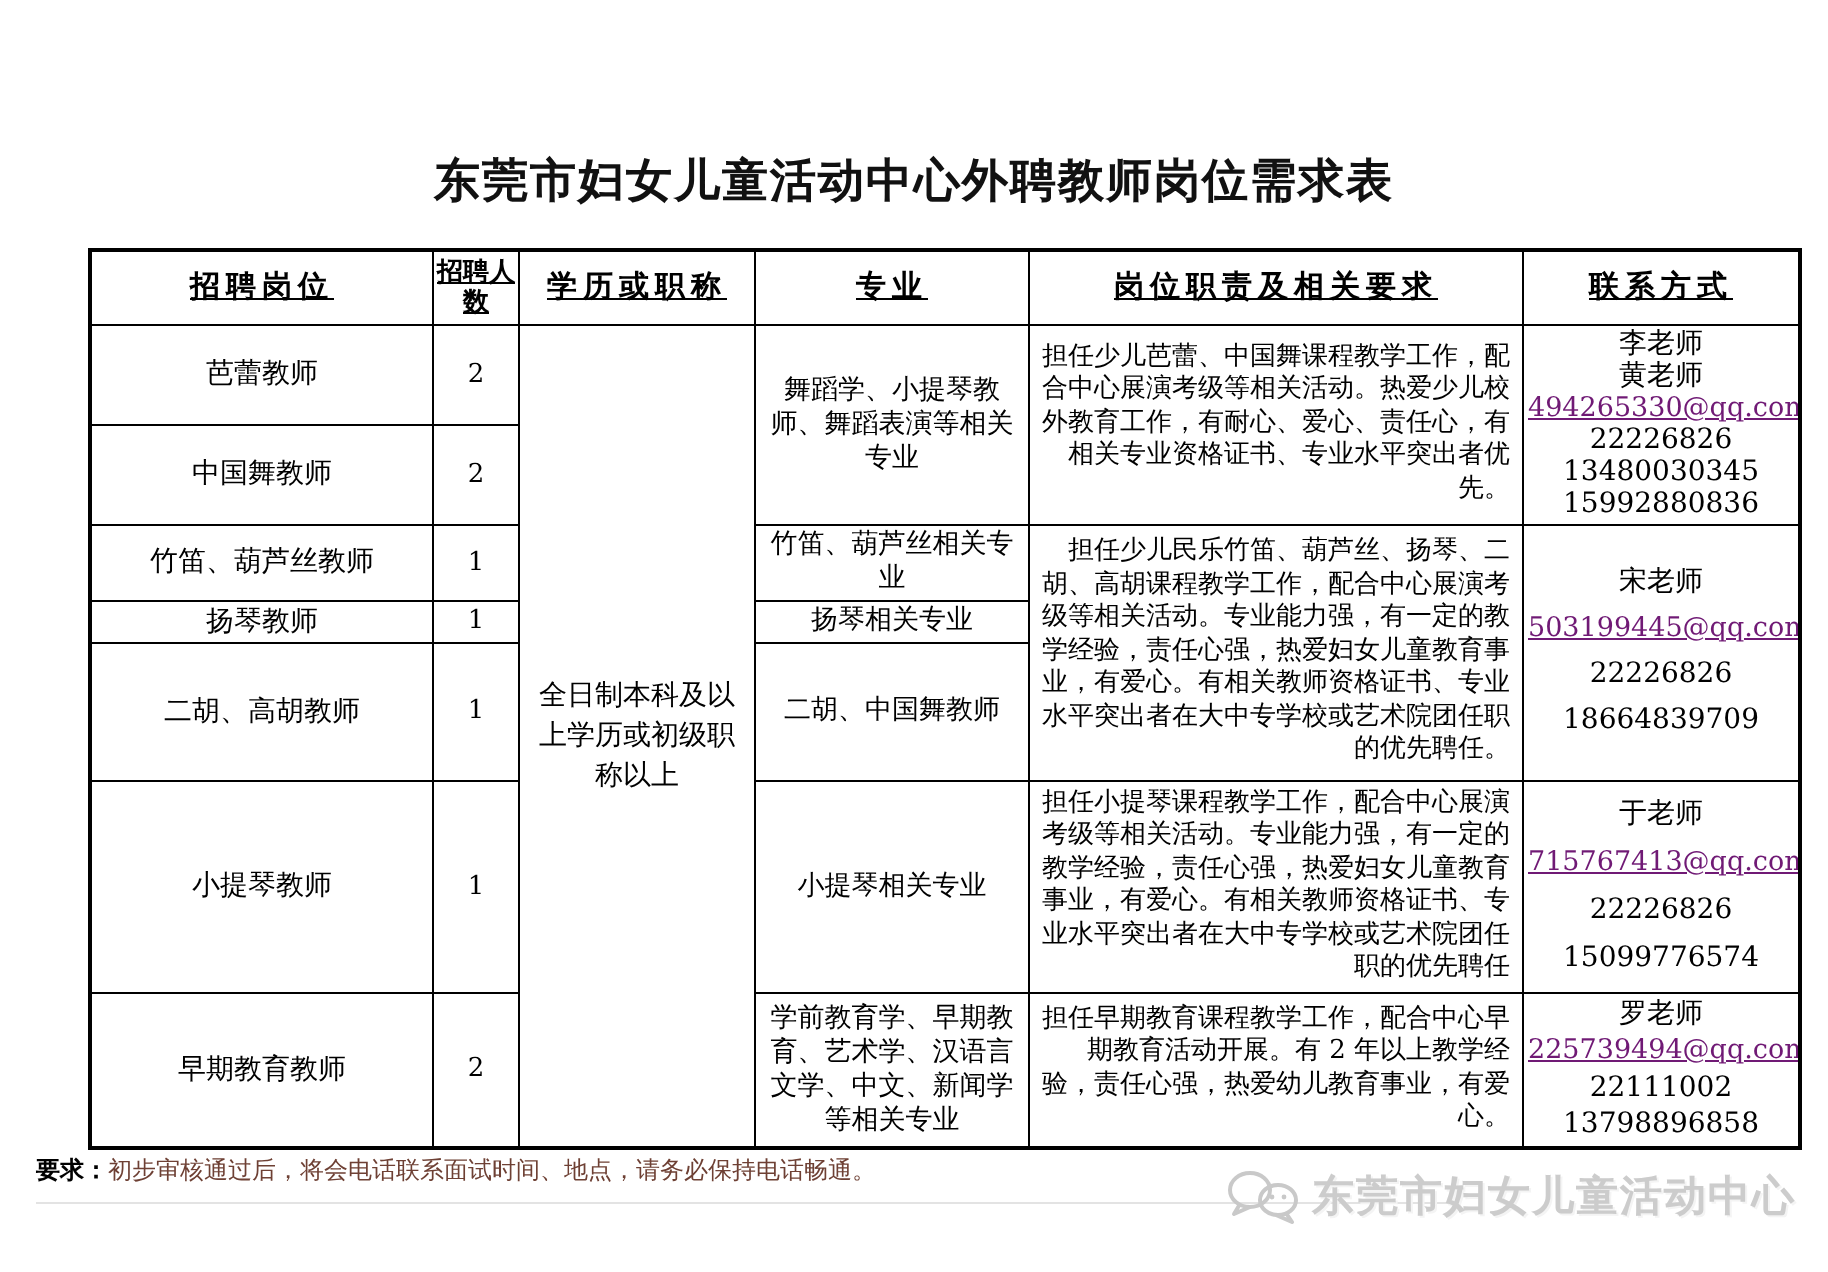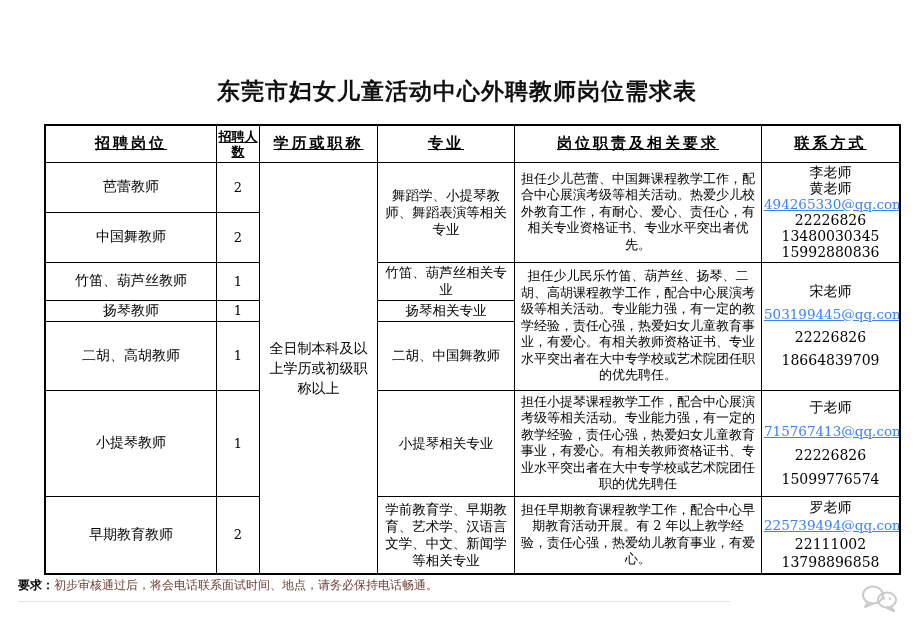--- a/index.html
+++ b/index.html
@@ -34,33 +34,33 @@
   td.count{font-size:13px;text-align:center;vertical-align:middle;}
   td.edu{
     font-size:14px;text-align:center;vertical-align:middle;line-height:20px;
     padding:2px 6px;
   }
   td.major{
     font-size:13.5px;text-align:center;vertical-align:middle;line-height:17px;
     padding:1px 4px;
   }
   td.duty{
-    font-size:13px;text-align:center;vertical-align:middle;line-height:16.5px;
+    font-size:13px;text-align:right;vertical-align:middle;line-height:16.5px;
     padding:3px 6px;
   }
   td.contact{
     font-size:14px;text-align:center;vertical-align:middle;padding:1px 2px;
   }
   td.contact div,td.contact a{display:block;}
   td.c1{line-height:16px;}
   td.c2{line-height:23px;}
   td.c3{line-height:24px;}
   td.c4{line-height:18.5px;}
   a.email{
-    color:#3b82f6;text-decoration:underline;cursor:pointer;font-size:13.5px;
+    color:#701a75;text-decoration:underline;cursor:pointer;font-size:13.5px;
   }
   .footer-line{
     position:absolute;left:18px;top:554px;width:712px;font-size:12px;
     line-height:24px;border-bottom:1px solid #e3e3e3;padding-bottom:4px;
     white-space:nowrap;
     margin-top:19px;
   }
   .footer-label{font-weight:bold;color:#000;}
   .footer-text{color:#6e4034;}
   .watermark{
@@ -162,13 +162,14 @@
 
 <div class="watermark">
   <svg class="logo" viewBox="0 0 36 28">
     <ellipse cx="11" cy="11" rx="10" ry="8.5" fill="none" stroke="#c9c9c9" stroke-width="2"></ellipse>
     <path d="M6 18 L3 23 L11 19.5" fill="none" stroke="#c9c9c9" stroke-width="2" stroke-linejoin="round"></path>
     <ellipse cx="25" cy="16" rx="9" ry="7.5" fill="none" stroke="#c9c9c9" stroke-width="2"></ellipse>
     <path d="M29 22.5 L32 27 L24 23.5" fill="none" stroke="#c9c9c9" stroke-width="2" stroke-linejoin="round"></path>
     <circle cx="22" cy="14.5" r="1.2" fill="#c9c9c9"></circle>
     <circle cx="28" cy="14.5" r="1.2" fill="#c9c9c9"></circle>
   </svg>
+  <span>东莞市妇女儿童活动中心</span>
 </div>
 
 </body></html>

